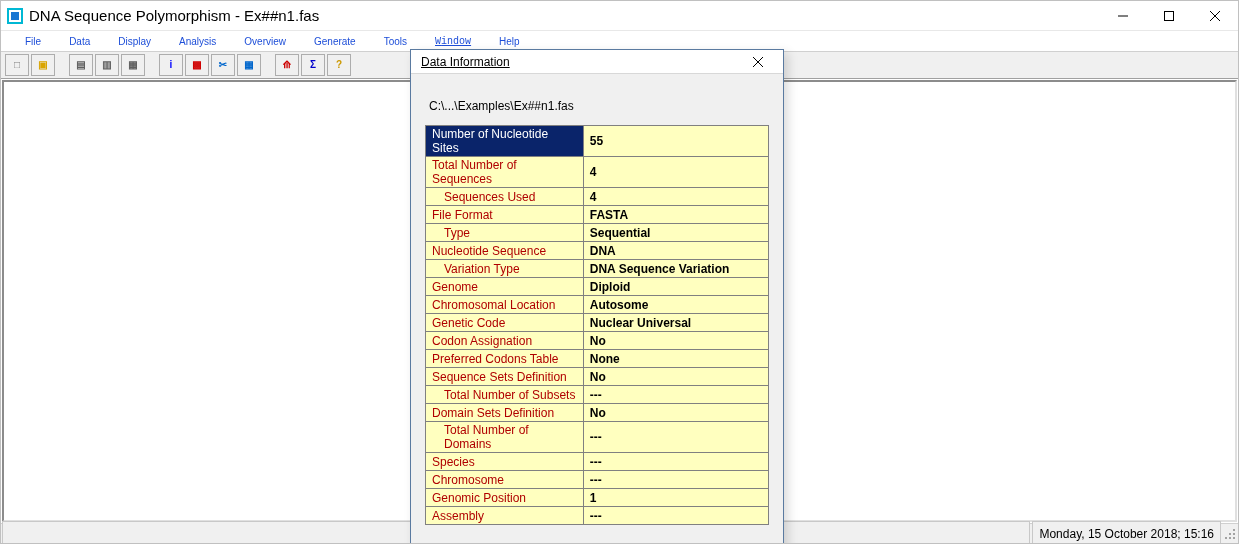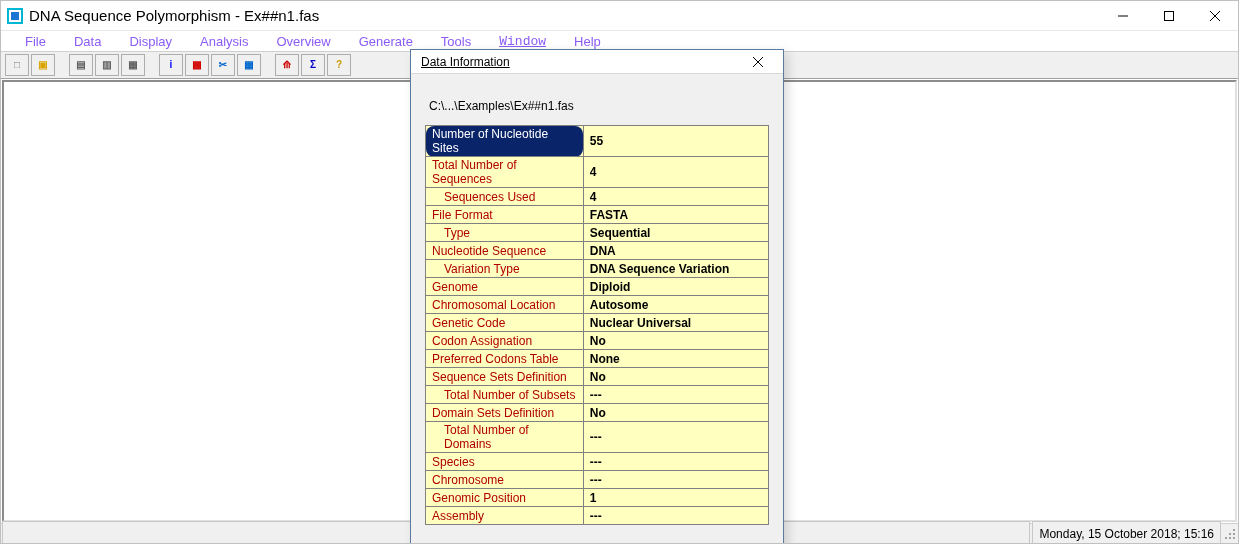--- a/index.html
+++ b/index.html
@@ -7,21 +7,21 @@
   body { width:1239px; height:544px; overflow:hidden; border:1px solid #c0c0c0; position:relative; }
 
   
   .titlebar { height:30px; background:#fff; border-bottom:1px solid #e8e8e8; display:flex; align-items:center; padding:0 0 0 6px; }
   .titlebar .logo { width:16px; height:16px; display:inline-flex; align-items:center; justify-content:center; margin-right:6px;}
   .titlebar .title { flex:1; color:#000; font-size:15px; }
   .titlebar .winbtn { width:46px; height:30px; display:flex; align-items:center; justify-content:center; color:#444; }
 
   
   .menubar { height:20px; display:flex; align-items:center; padding:0 10px; gap:0; }
-  .menubar .item { padding:2px 14px; color:#8b5cf6; font-size:13px; }
+  .menubar .item { padding:2px 14px; color:#1d4ed8; font-size:10px; }
   .menubar .item.hot { text-decoration:underline;font-family:Liberation Mono, monospace; }
   
   
   .toolbar { height:28px; background:#f0f0f0; border-top:1px solid #d0d0d0; border-bottom:1px solid #a0a0a0; display:flex; align-items:center; padding:0 4px; gap:0; }
   .tbtn { width:24px; height:22px; border:1px solid #adadad; background:#f0f0f0; margin-right:2px; display:flex; align-items:center; justify-content:center; }
   .tbtn .inner { font-size:10px; line-height:10px; }
   .tsep { width:12px; }
 
   
   .workspace { position:absolute; left:0; right:0; top:78px; bottom:20px; background:#ffffff; border:2px inset #e0e0e0; margin:1px; }
@@ -38,21 +38,21 @@
   .dialog .dtitle { height:24px; display:flex; align-items:center; padding:0 11px 0 10px; background:#fff; border-bottom:1px solid #d8d8d8;text-decoration:underline; }
   .dialog .dtitle .txt { flex:1; font-size:12px; color:#000; }
   .dialog .dtitle .x { width:28px; height:20px; display:flex; align-items:center; justify-content:center; font-size:13px; }
   .dialog .dbody { padding:10px 14px 14px 14px; }
   .dialog .path { font-size:12px; margin:15px 0 12px 4px; color:#000; }
   .dialog table { border-collapse:collapse; width:100%; background:#ffffbf; }
   .dialog td { border:1px solid #808080; padding:1px 6px; font-size:12px; height:18px; }
   .dialog td.key { color:#b00000; width:46%; }
   .dialog td.key.indent { padding-left:18px; }
   .dialog td.val { color:#000;font-weight:bold; }
-  .dialog tr.sel td.key { background:#0a246a; color:#fff;border-radius:8px; }
+  .dialog tr.sel td.key { background:#0a246a; color:#fff; }
   .dialog .footer { display:flex; align-items:center; margin-top:20px; }
   .dialog .ver { flex:1; font-size:12px; padding-left:4px;}
   .dialog .btn { width:84px; height:26px; border:2px solid #333; background:#e9e9e9; display:flex; align-items:center; justify-content:center; font-size:12px; }
 
   svg { display:block; }
 </style>
 </head>
 <body>
 
 <div class="titlebar">

